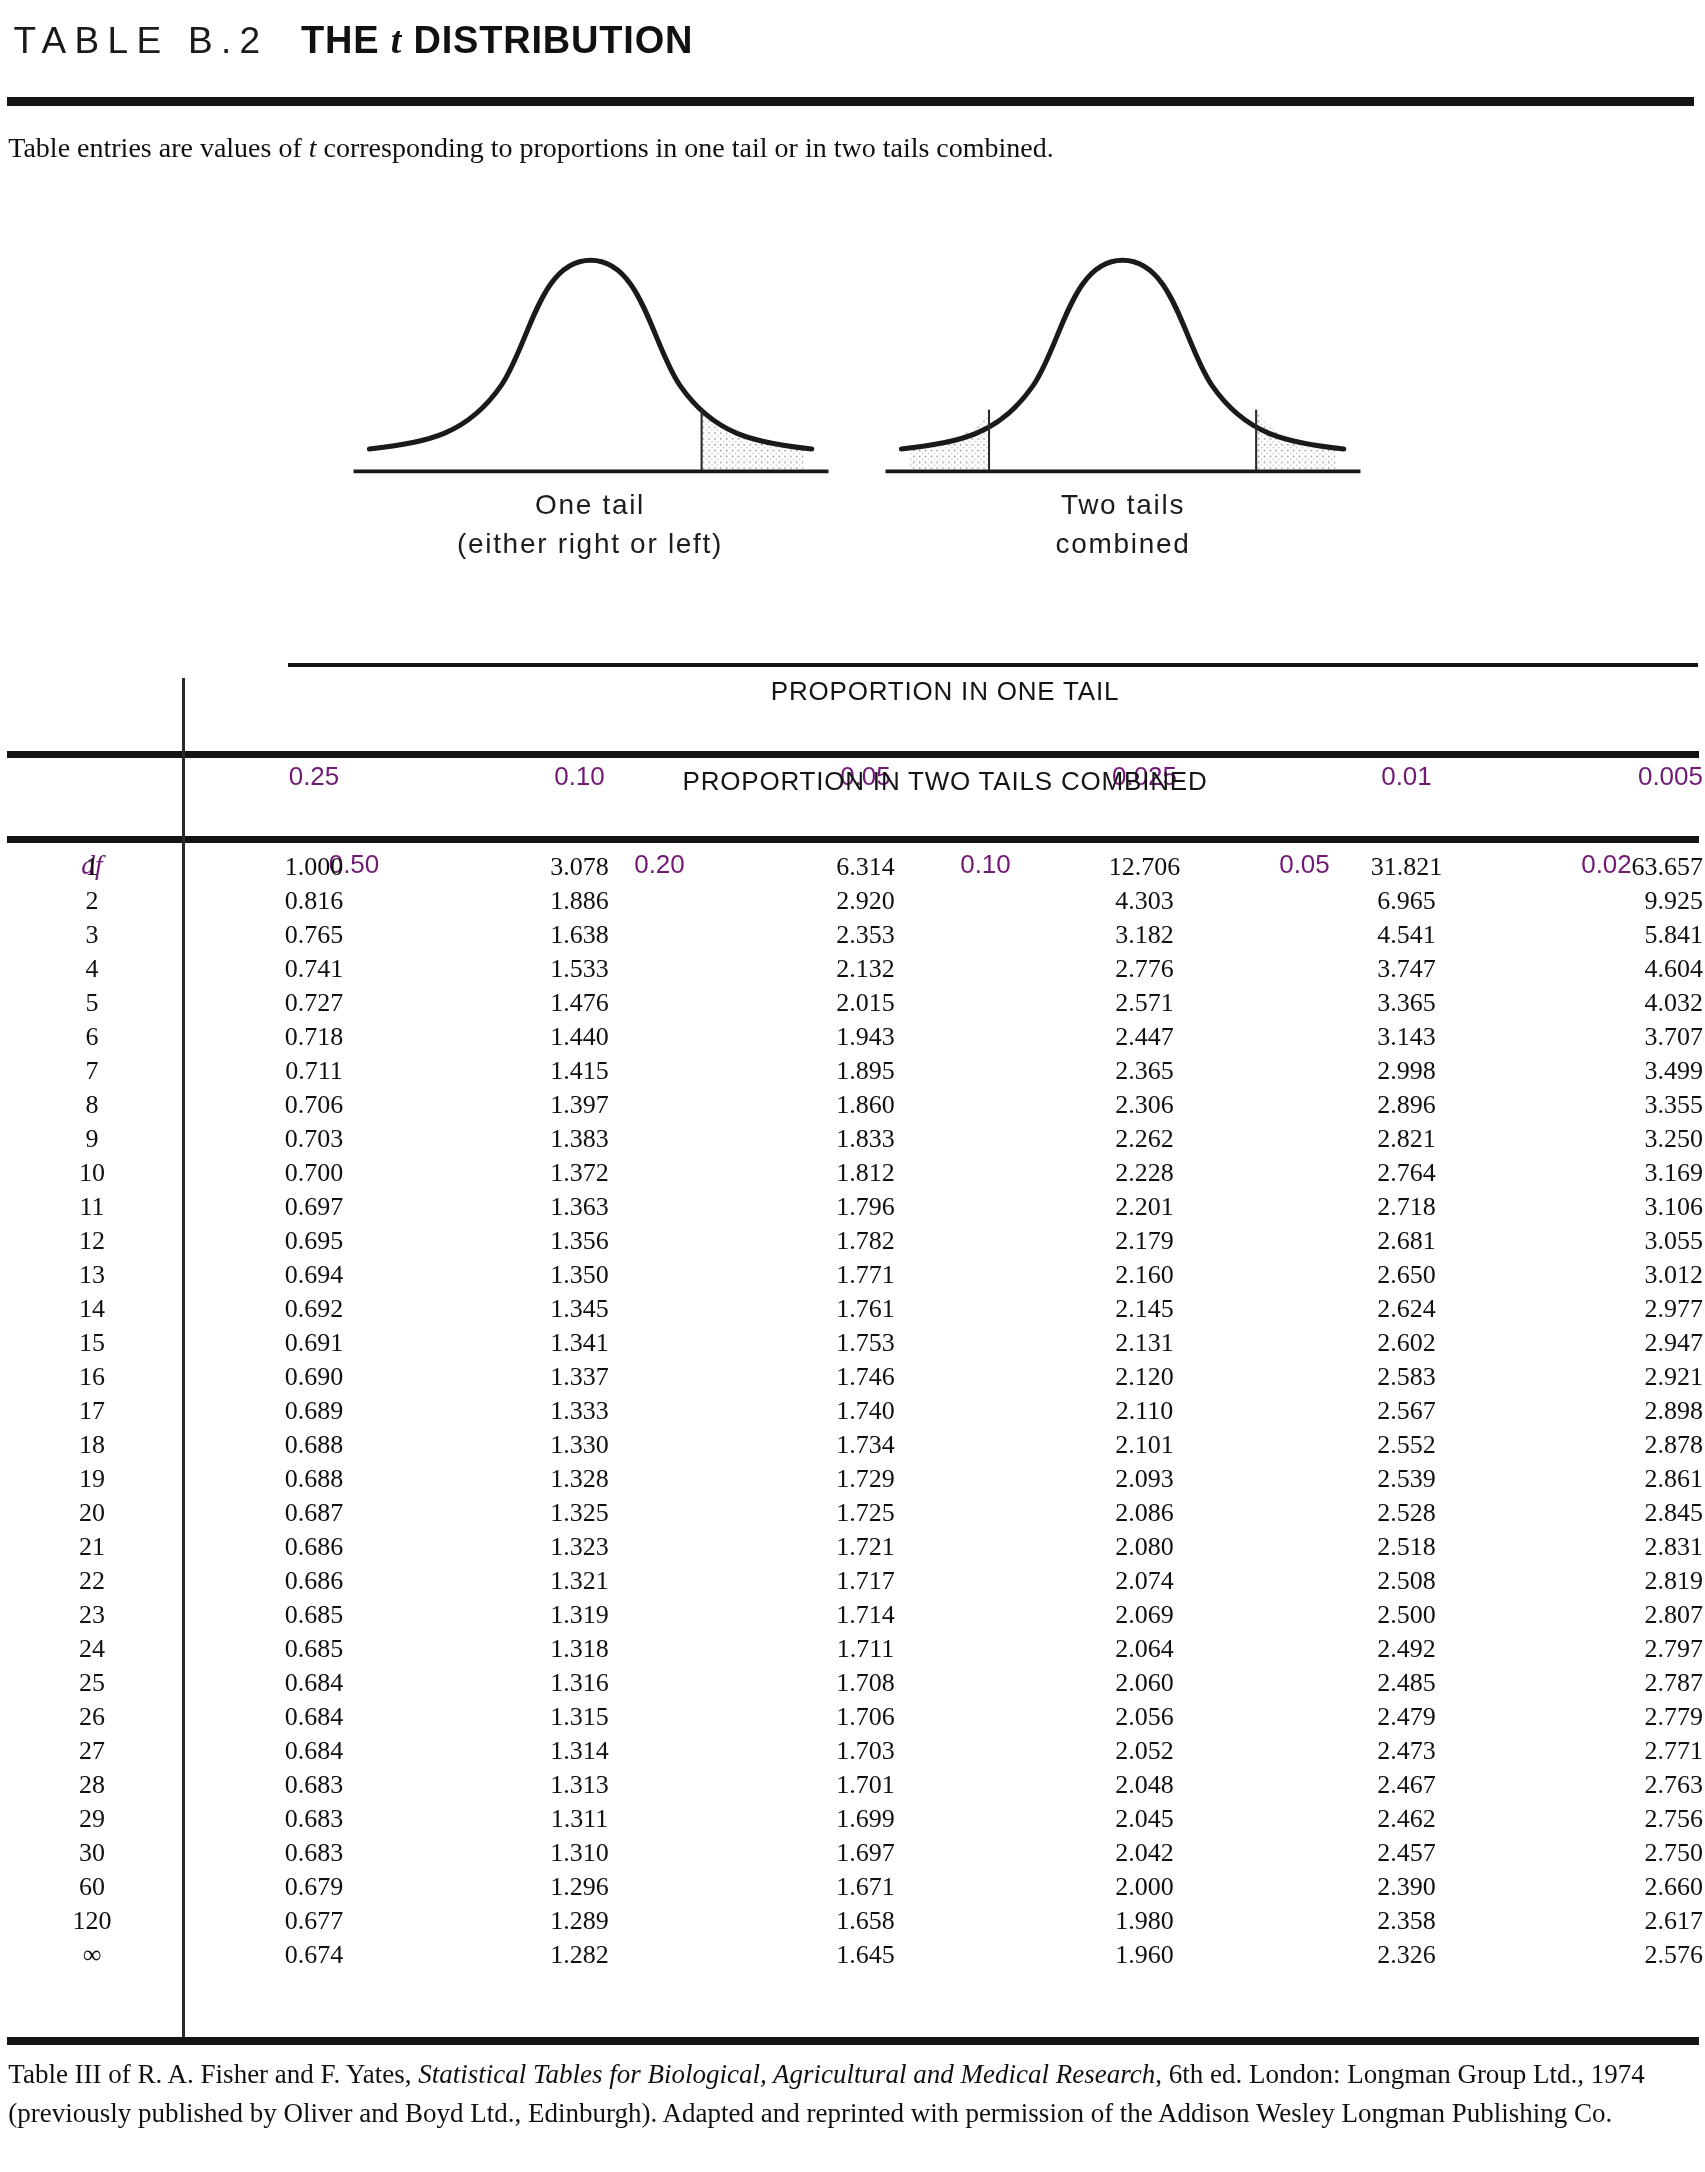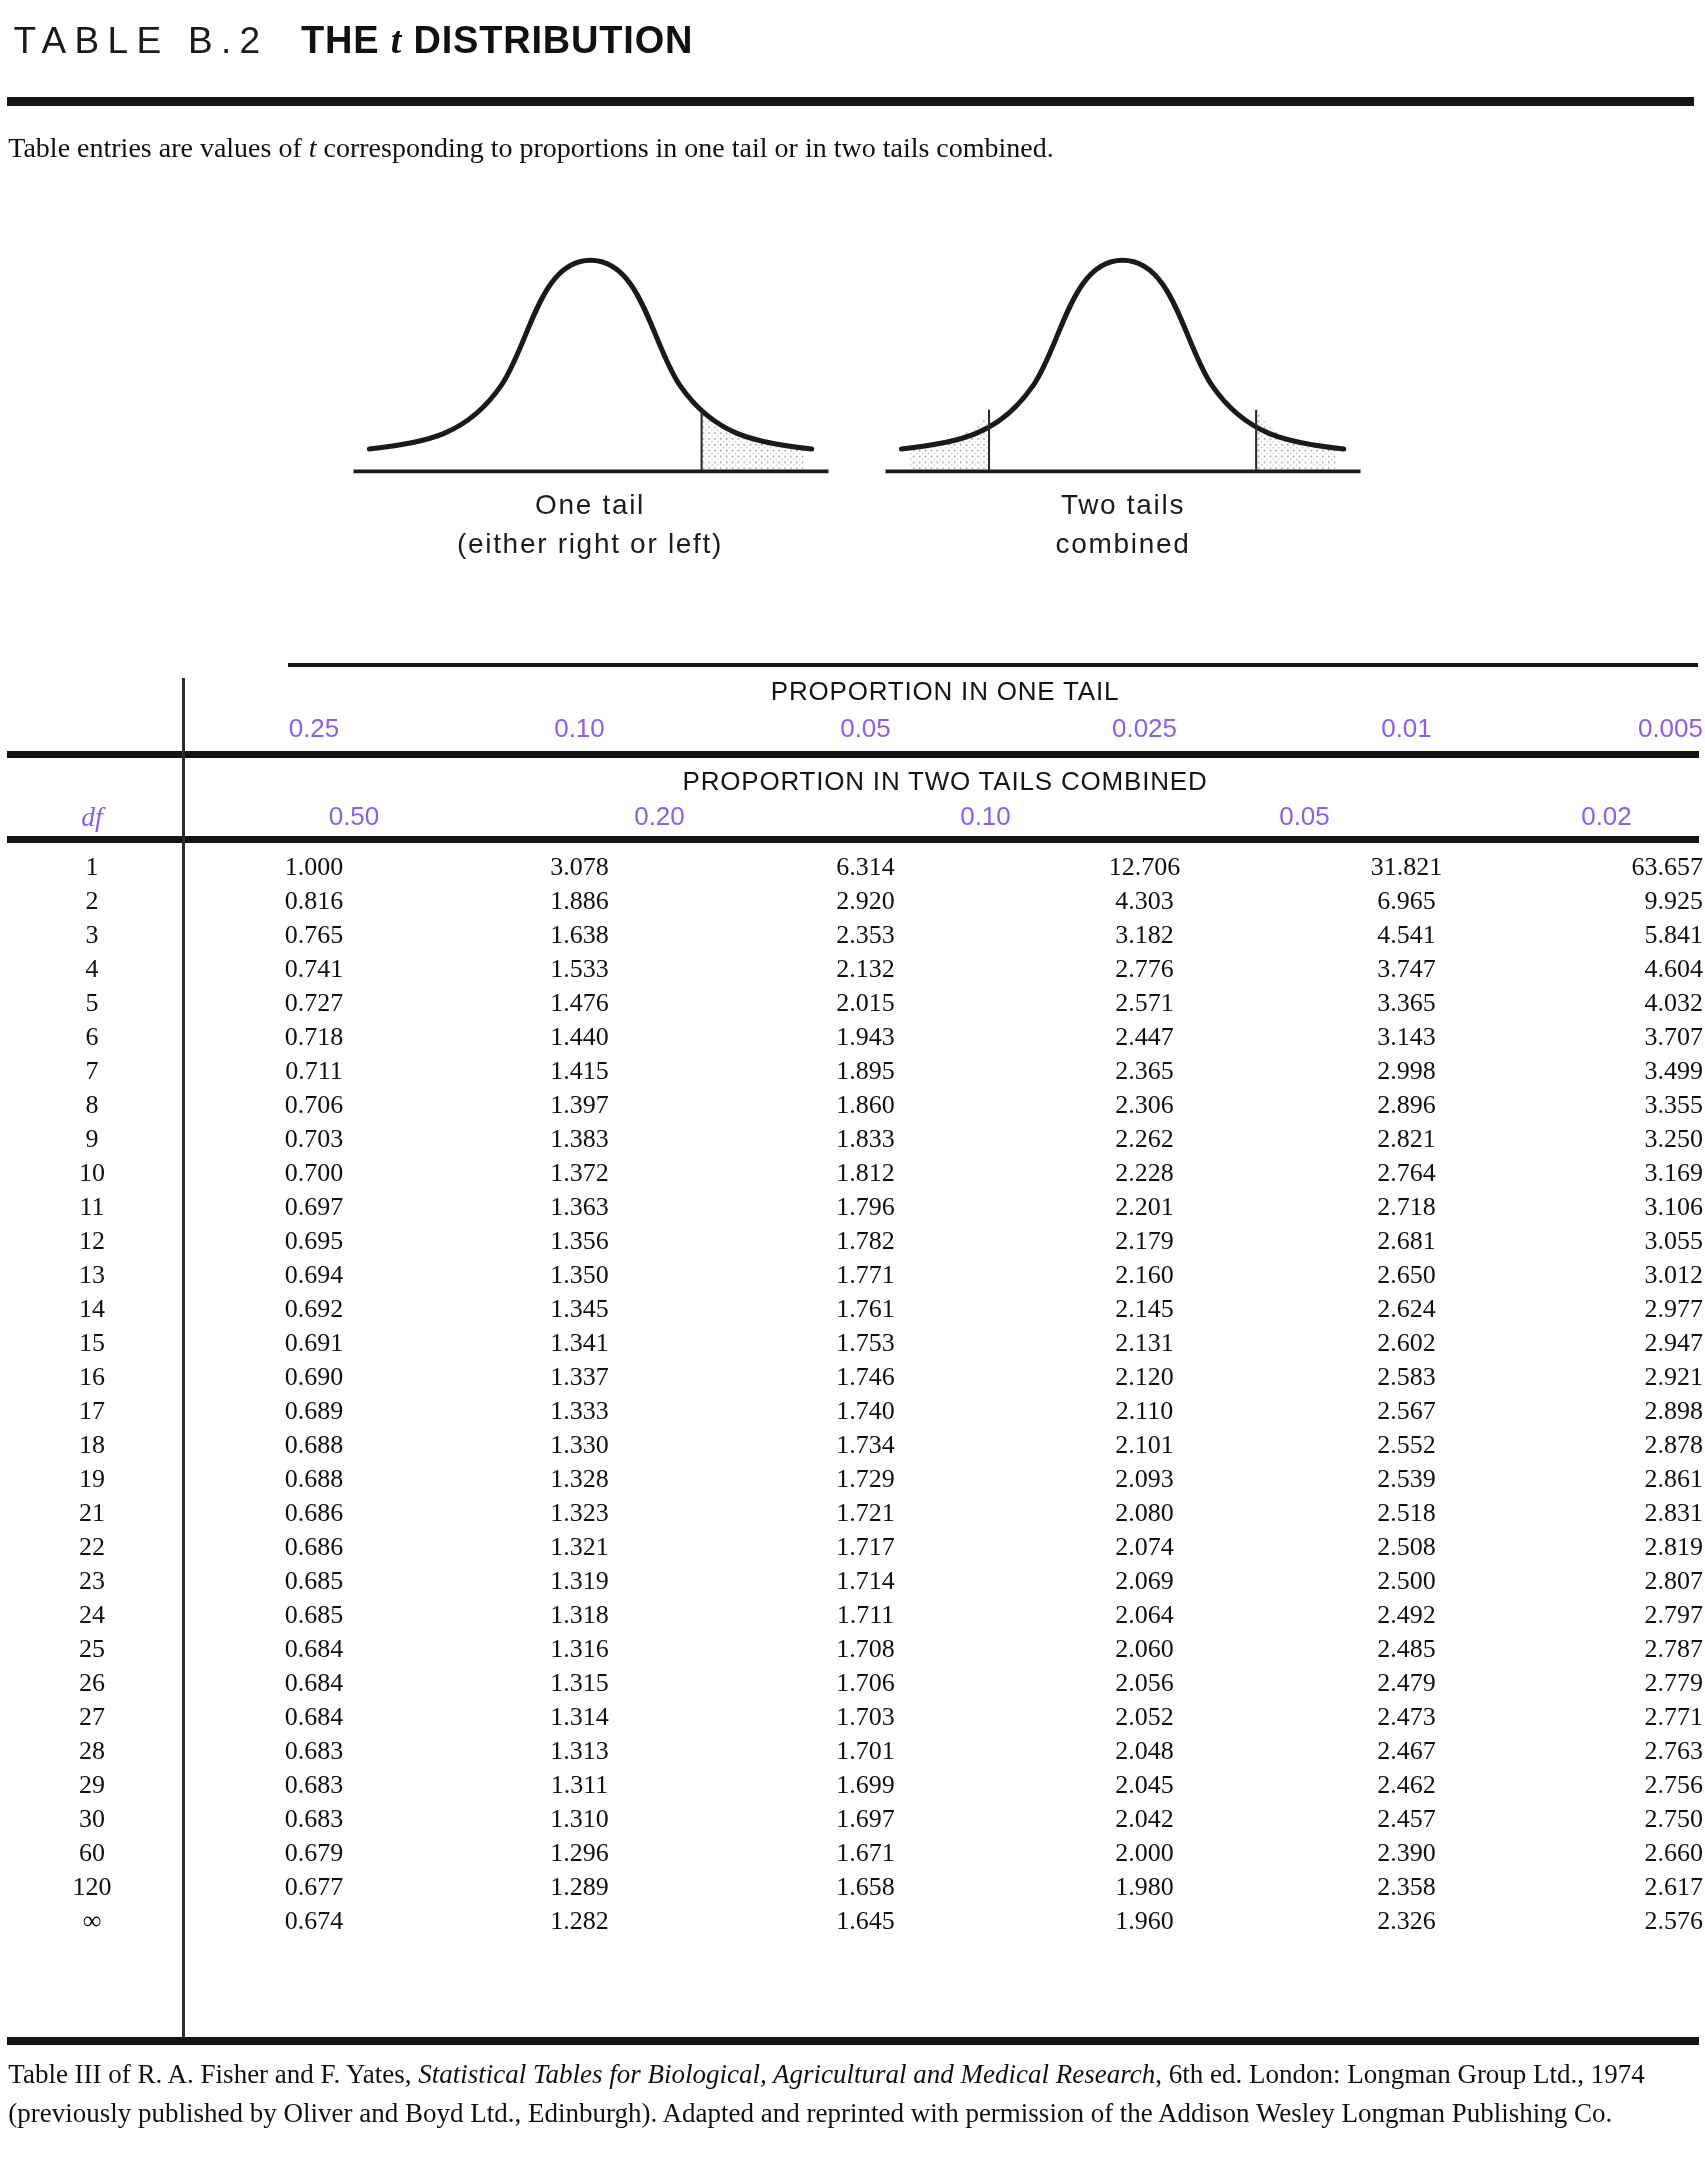--- a/index.html
+++ b/index.html
@@ -26,21 +26,21 @@
   .fig-label{position:absolute;text-align:center;
     font-family:"Liberation Sans",sans-serif;font-size:28px;letter-spacing:1.7px;color:#1c1c1c;}
 
   
   .grid-row{display:grid;grid-template-columns:184px 260px 271px 301px 257px 267px 166px;}
   .cell{text-align:center;}
   .cell.last{text-align:right;padding-right:3px;}
   .hdr-text{position:absolute;left:184px;width:1522px;text-align:center;
     font-family:"Liberation Sans",sans-serif;font-size:26px;letter-spacing:0.8px;color:#141414;}
   .hdr-vals{position:absolute;left:0;width:1428px;height:37px;
-    font-family:"Liberation Sans",sans-serif;font-size:26px;color:#8b5cf6;}
+    font-family:"Liberation Sans",sans-serif;font-size:26px;color:#701a75;margin-top:48px;}
   .hdr-vals .cell{line-height:37px;}
   .df-hdr{font-family:"Liberation Serif",serif;font-style:italic;font-size:27.6px;}
   .tbody{position:absolute;left:0;top:850px;width:1706px;
     display:grid;grid-auto-rows:34px;font-size:26px;color:#101010;}
   .tbody .cell{line-height:34px;}
 
   
   .footer{position:absolute;left:8.3px;top:2055px;width:1691px;
     font-size:27px;line-height:39px;color:#101010;text-align:left;}
   .footer .ital{font-style:italic;}
@@ -284,20 +284,29 @@
     <div class="grid-row">
       <div class="cell">19</div>
       <div class="cell">0.688</div>
       <div class="cell">1.328</div>
       <div class="cell">1.729</div>
       <div class="cell">2.093</div>
       <div class="cell">2.539</div>
       <div class="cell last">2.861</div>
     </div>
     <div class="grid-row">
+      <div class="cell">20</div>
+      <div class="cell">0.687</div>
+      <div class="cell">1.325</div>
+      <div class="cell">1.725</div>
+      <div class="cell">2.086</div>
+      <div class="cell">2.528</div>
+      <div class="cell last">2.845</div>
+    </div>
+    <div class="grid-row">
       <div class="cell">21</div>
       <div class="cell">0.686</div>
       <div class="cell">1.323</div>
       <div class="cell">1.721</div>
       <div class="cell">2.080</div>
       <div class="cell">2.518</div>
       <div class="cell last">2.831</div>
     </div>
     <div class="grid-row">
       <div class="cell">22</div>

